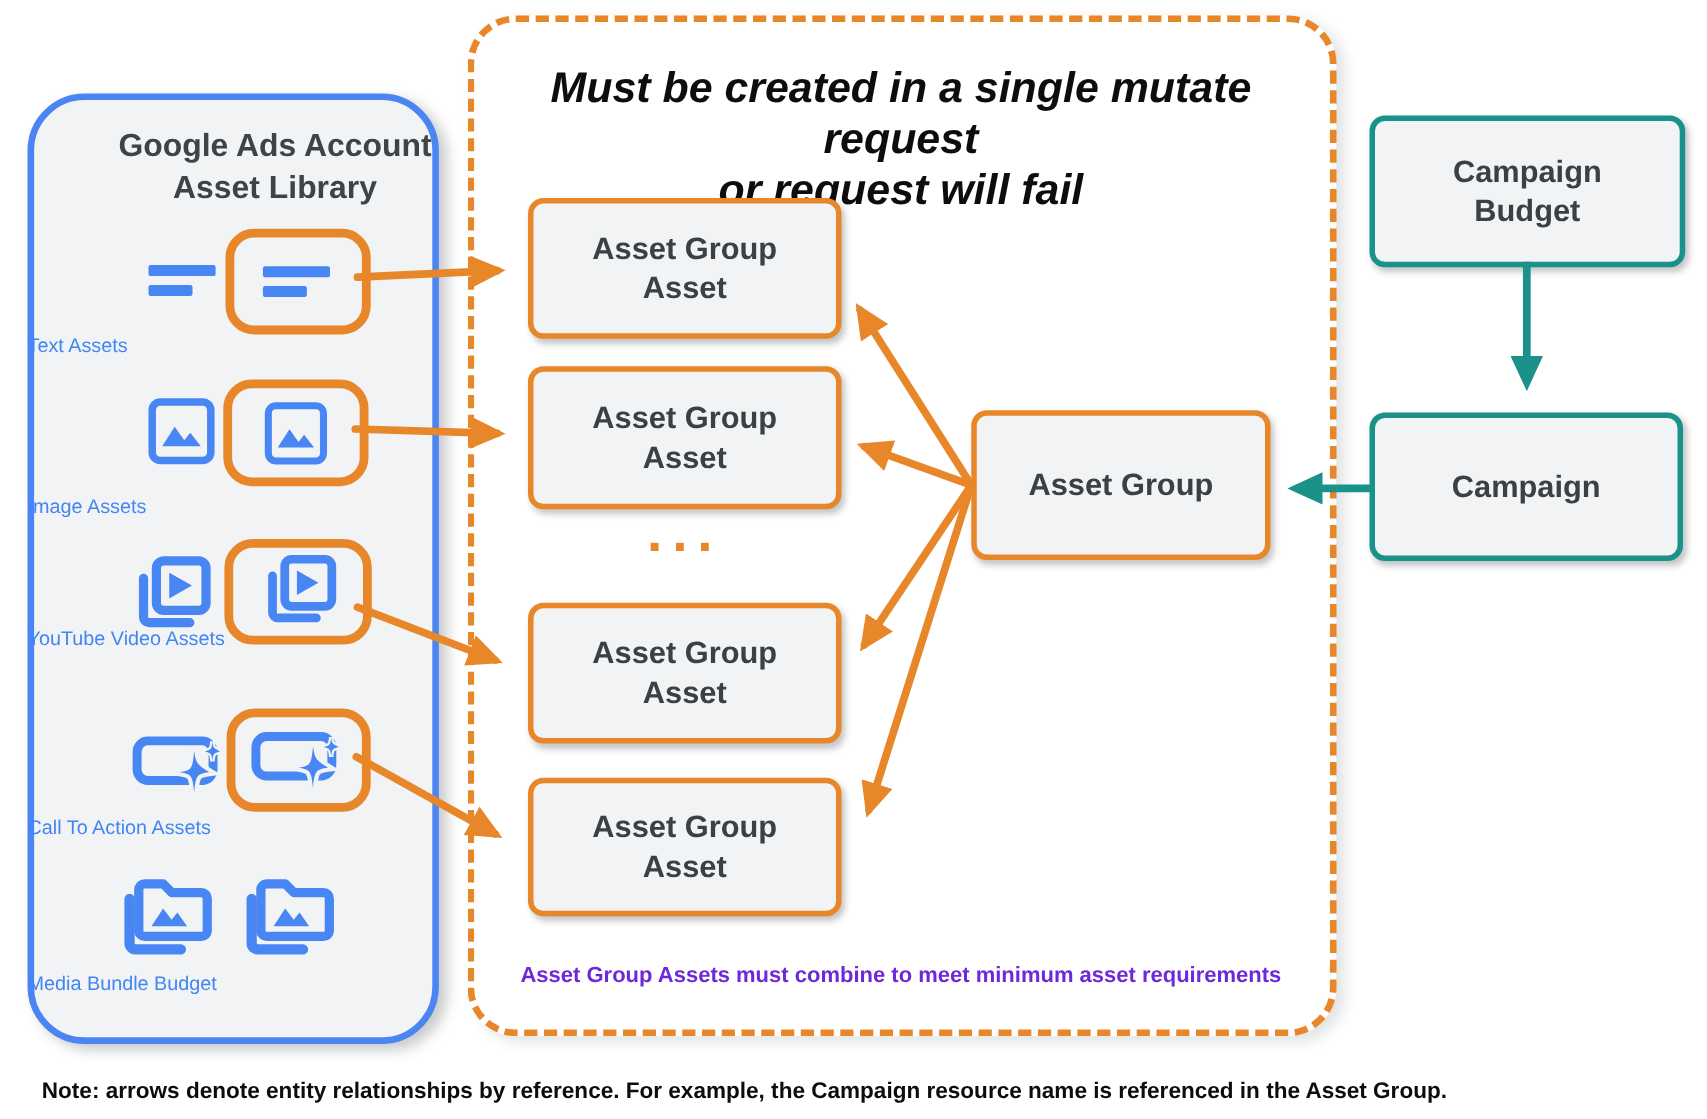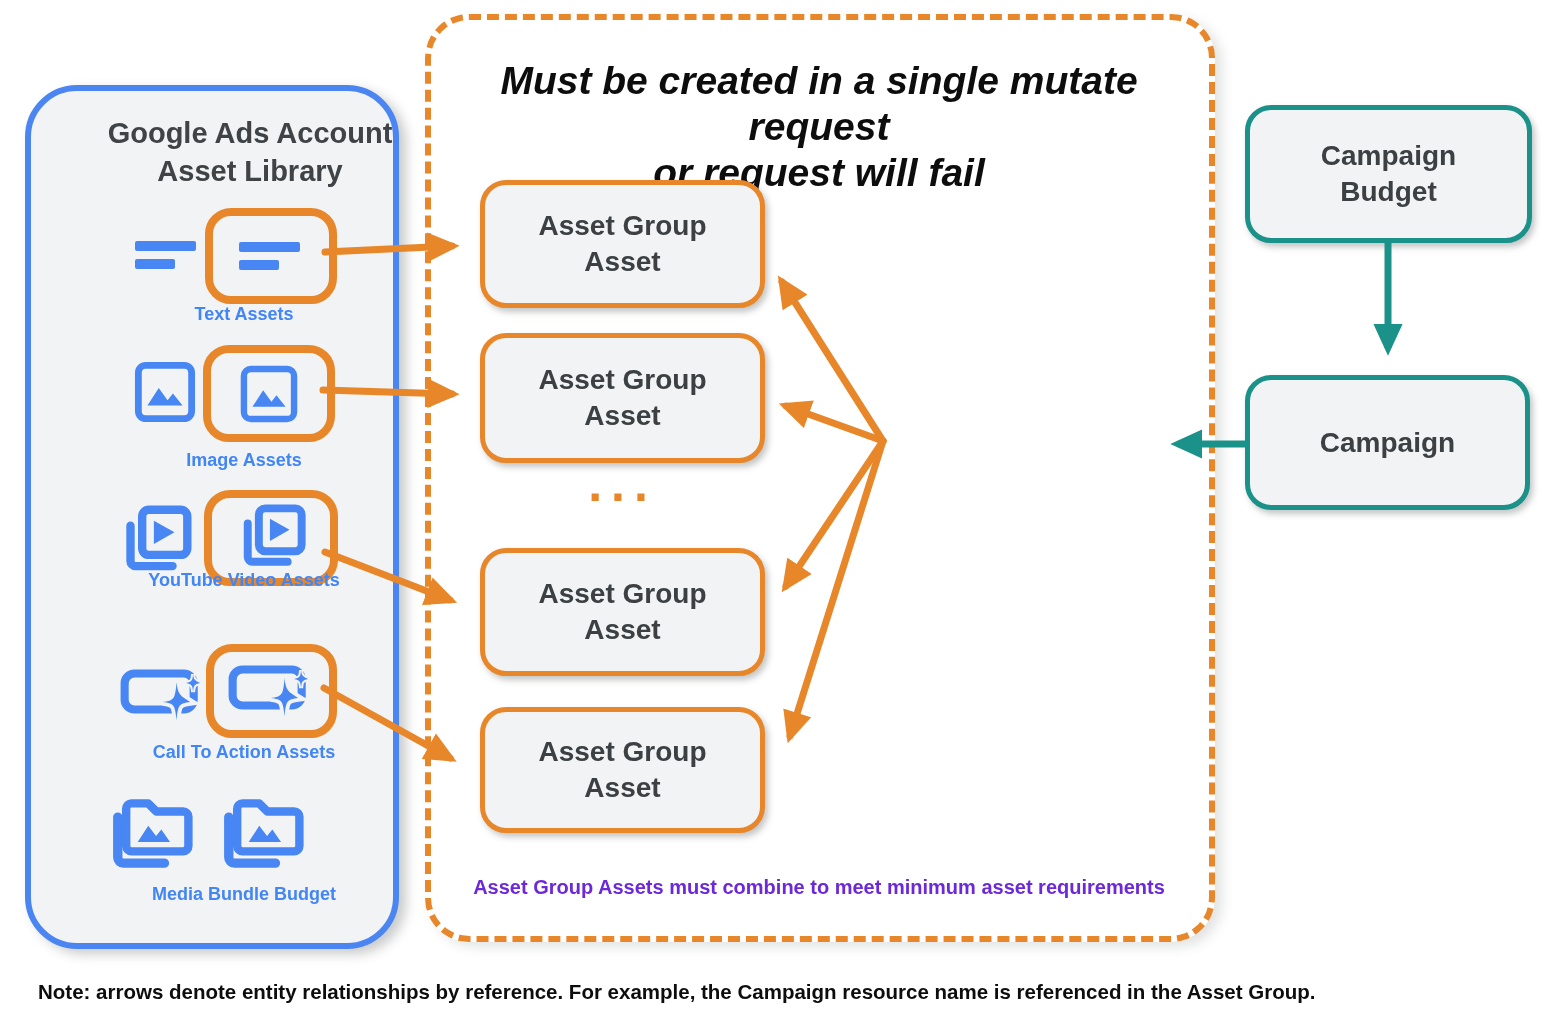--- a/index.html
+++ b/index.html
@@ -14,38 +14,38 @@
   html,body{margin:0;padding:0;background:#ffffff;}
   body{font-family:"Liberation Sans", sans-serif;}
   #canvas{position:relative;width:1552px;height:1017px;background:#ffffff;overflow:hidden;}
 
   
   .library{position:absolute;left:25px;top:85px;width:362px;height:852px;
     background:var(--fill);border:6px solid var(--blue);border-radius:52px;
     box-shadow:7px 5px 12px rgba(60,64,67,.28);z-index:1;}
   .lib-title{position:absolute;left:25px;top:114px;width:374px;text-align:center;
     font-size:29px;line-height:38px;font-weight:bold;color:#3F4346;z-index:2;padding-left:38px;}
-  .lib-label{position:absolute;left:25px;width:438px;text-align:center;
-    font-size:18px;font-weight:bold;color:var(--label-blue);z-index:2;}
+  .lib-label{position:absolute;left:25px;width:438px;
+    font-size:18px;font-weight:normal;color:var(--label-blue);z-index:2;}
   .hl{position:absolute;border:8px solid var(--orange);border-radius:26px;
     display:flex;align-items:center;justify-content:center;z-index:2;background:transparent;}
   .plain-icon{position:absolute;z-index:2;}
 
   
   .mutate{position:absolute;left:425px;top:14px;width:778px;height:916px;
     background:#ffffff;border:6px dashed var(--orange);border-radius:44px;
     box-shadow:7px 5px 12px rgba(60,64,67,.15);z-index:0;}
   .mutate-title{position:absolute;left:430px;top:58px;width:778px;text-align:center;
     font-size:39px;line-height:46px;font-weight:bold;font-style:italic;color:#0d0d0d;z-index:2;}
   .mutate-caption{position:absolute;left:430px;top:876px;width:778px;text-align:center;
     font-size:20px;font-weight:bold;color:#6d28d9;z-index:2;}
 
   
   .box{position:absolute;background:var(--fill);display:flex;align-items:center;justify-content:center;
-    text-align:center;font-weight:bold;color:var(--dark);border-radius:26px;
+    text-align:center;font-weight:bold;color:var(--dark);border-radius:14px;
     box-shadow:3px 4px 6px rgba(60,64,67,.3);z-index:2;}
   .orange-box{border:5px solid var(--orange);font-size:28px;line-height:36px;}
   .teal-box{border:5px solid var(--teal);font-size:28px;line-height:36px;}
   .box .inner{display:block;}
 
   .ellipsis{position:absolute;left:480px;top:462px;width:285px;text-align:center;
     color:var(--orange);font-size:50px;font-weight:800;letter-spacing:9px;line-height:44px;z-index:2;}
 
   .note{position:absolute;left:38px;top:980px;width:1480px;
     font-size:20.5px;font-weight:bold;color:#0d0d0d;z-index:2;}
@@ -141,20 +141,23 @@
     <span class="inner" style="width:215px">Asset Group Asset</span>
   </div>
   <div class="ellipsis">...</div>
   <div class="box orange-box" style="left:480px;top:548px;width:275px;height:118px">
     <span class="inner" style="width:215px">Asset Group Asset</span>
   </div>
   <div class="box orange-box" style="left:480px;top:707px;width:275px;height:116px">
     <span class="inner" style="width:215px">Asset Group Asset</span>
   </div>
 
+  <div class="box orange-box" style="left:883px;top:373px;width:262px;height:126px">
+    <span class="inner">Asset Group</span>
+  </div>
 
   <div class="mutate-caption">Asset Group Assets must combine to meet minimum asset requirements</div>
 
   <div class="box teal-box" style="left:1245px;top:105px;width:277px;height:128px">
     <span class="inner" style="width:175px">Campaign Budget</span>
   </div>
   <div class="box teal-box" style="left:1245px;top:375px;width:275px;height:125px">
     <span class="inner">Campaign</span>
   </div>
 

